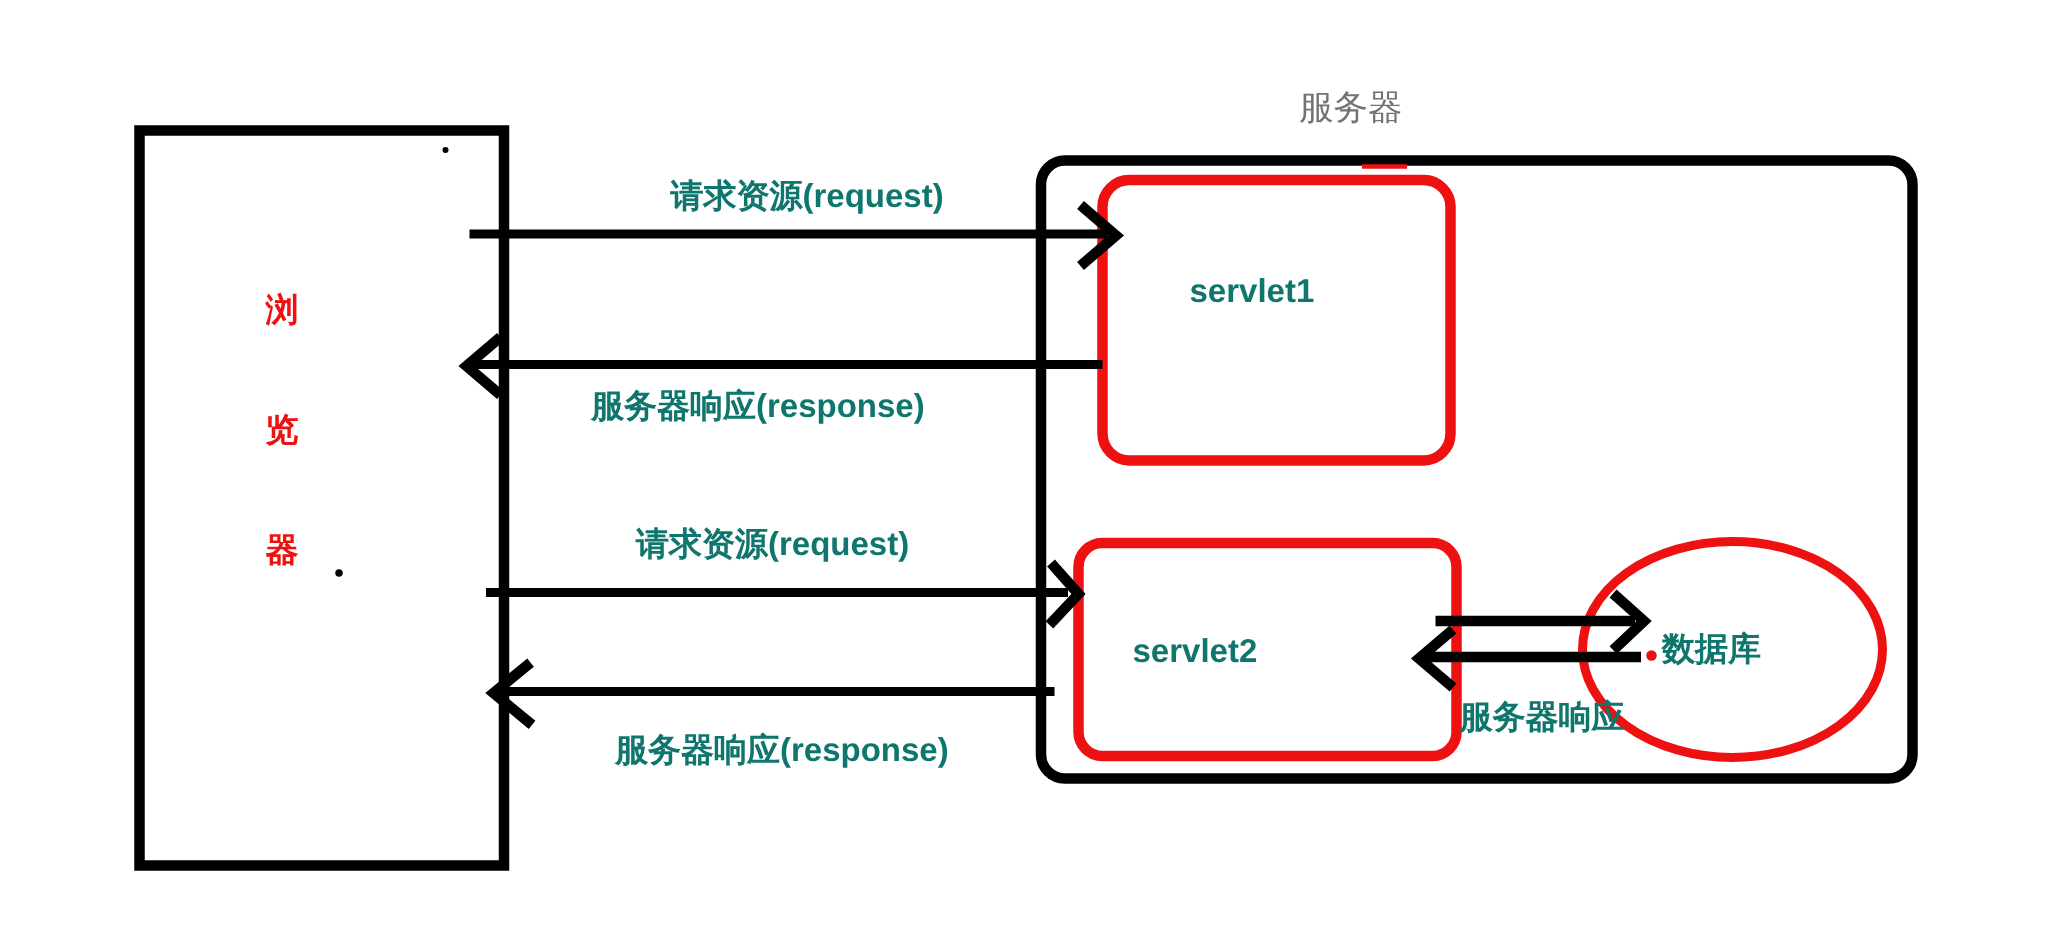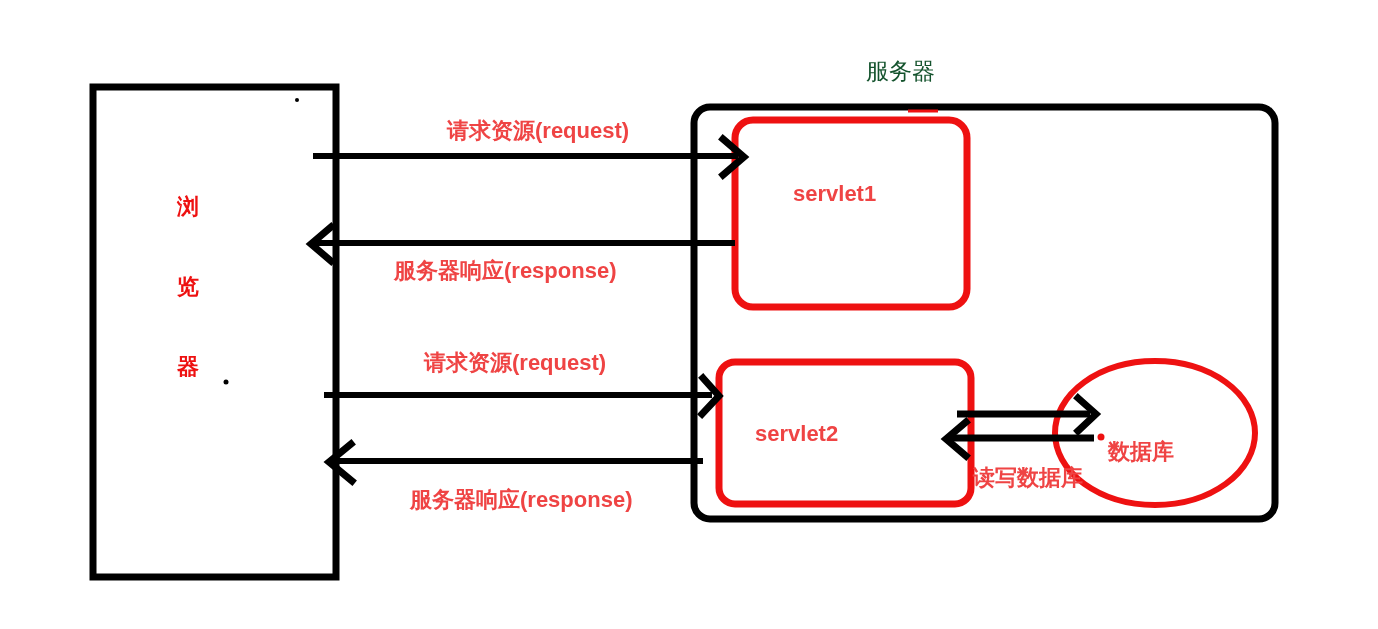--- a/index.html
+++ b/index.html
@@ -25,24 +25,24 @@
     width: 1378px;
     height: 629px;
   }
   .lbl {
     position: absolute;
     white-space: nowrap;
     line-height: 1;
     pointer-events: none;
   }
   .lbl-red {
-    color: #ef4444;
+    color: #0f766e;
   }
   .lbl-black {
-    color: #14532d;
+    color: #737373;
   }
   .flow-label {
     font-size: 22px;
     font-weight: 700;
   }
   .node-label {
     font-size: 22px;
     font-weight: 700;
   }
   .title-label {
@@ -131,25 +131,25 @@
   <div class="vstack" style="left:168px; top:192px; width:40px; gap:50px;">
     <span>浏</span>
     <span>览</span>
     <span>器</span>
   </div>
 
   <div class="lbl node-label lbl-red" style="left:793px; top:183px;">servlet1</div>
 
   <div class="lbl node-label lbl-red" style="left:755px; top:423px;">servlet2</div>
 
-  <div class="lbl db-label lbl-red" style="left:1108px; top:441px;">数据库</div>
+  <div class="lbl db-label lbl-red" style="left:1108px; top:422px;">数据库</div>
 
   <div class="lbl flow-label lbl-red" style="left:447px; top:120px;">请求资源(request)</div>
 
   <div class="lbl flow-label lbl-red" style="left:394px; top:260px;">服务器响应(response)</div>
 
   <div class="lbl flow-label lbl-red" style="left:424px; top:352px;">请求资源(request)</div>
 
   <div class="lbl flow-label lbl-red" style="left:410px; top:489px;">服务器响应(response)</div>
 
-  <div class="lbl rw-label lbl-red" style="left:973px; top:467px;">读写数据库</div>
+  <div class="lbl rw-label lbl-red" style="left:973px; top:467px;">服务器响应</div>
 
 </div>
 
 </body></html>

